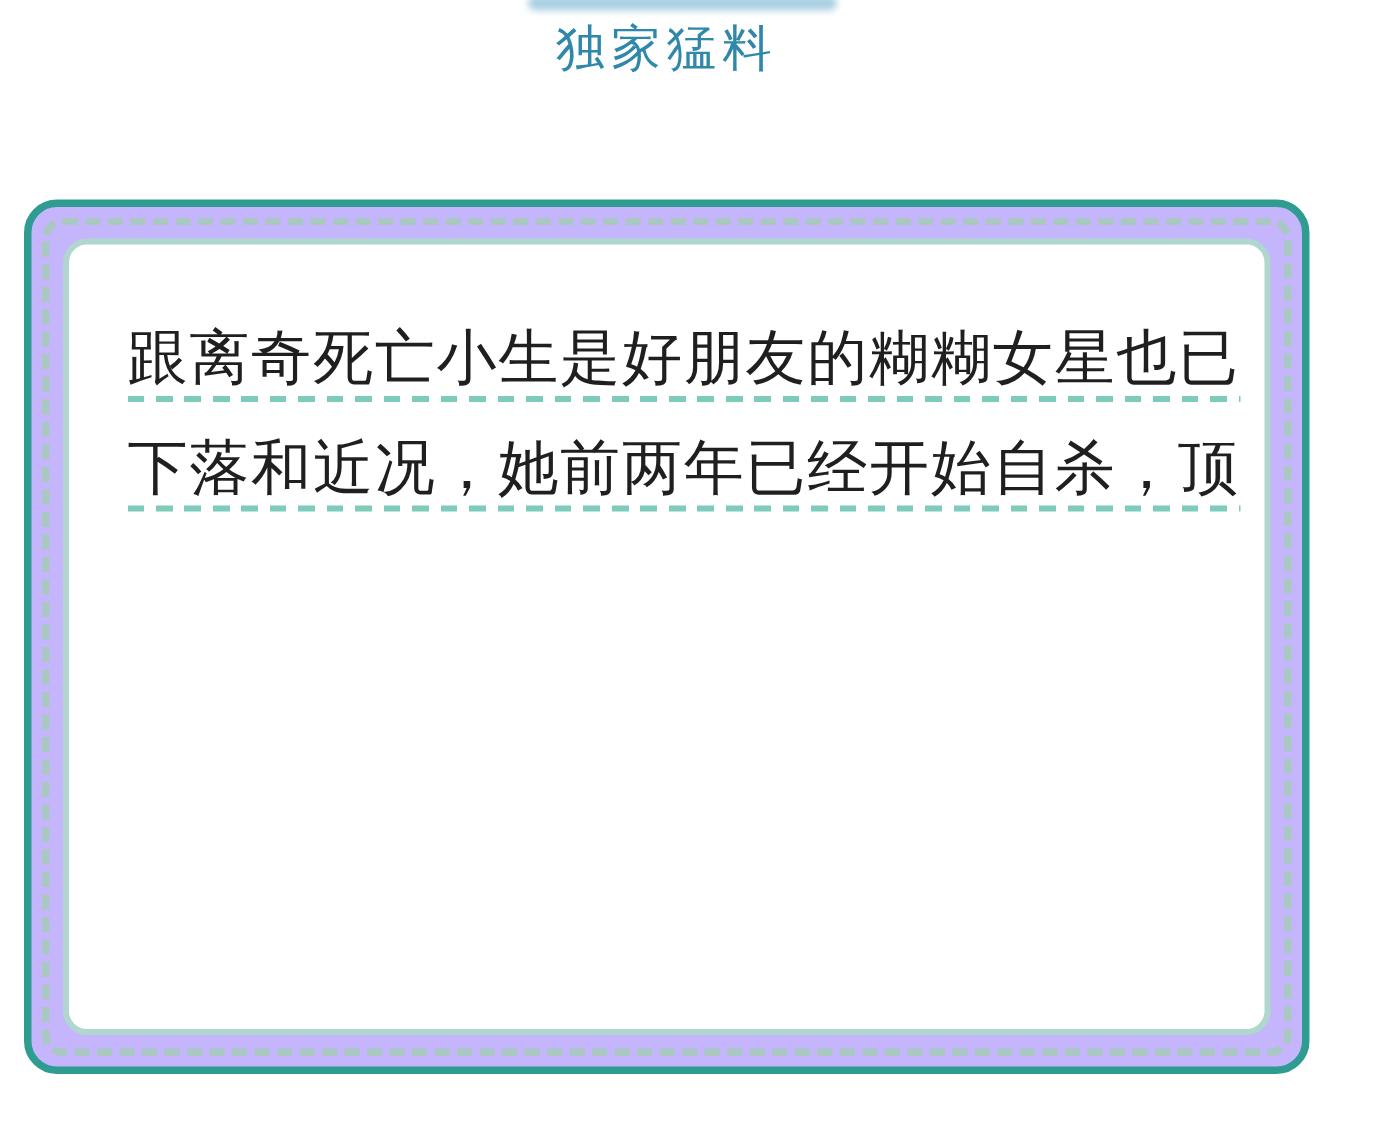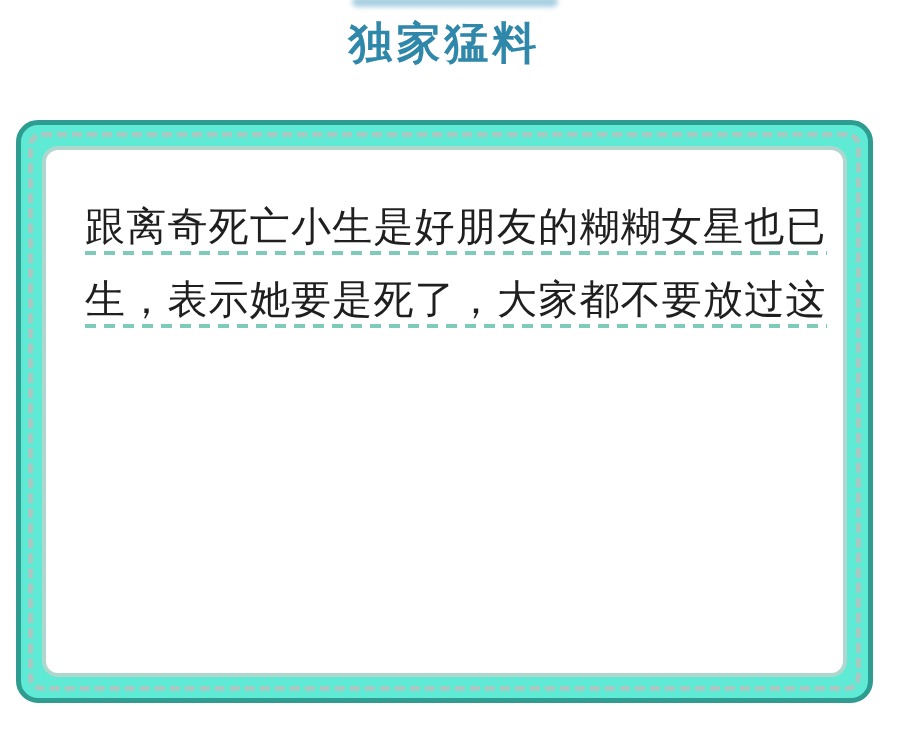--- a/index.html
+++ b/index.html
@@ -17,38 +17,38 @@
     left: 352px; top: -3px;
     width: 206px; height: 10px;
     background: #a9cfe2;
     border-radius: 5px;
     filter: blur(2.5px);
   }
 
   
   .page-title {
     position: absolute;
-    left: 16px; top: 21px;
+    left: 16px; top: 10px;
     width: 857px;
     text-align: center;
-    font-size: 44px;
+    font-size: 33px;
     line-height: 44px;
-    font-weight: bold;
+    font-weight: normal;
     letter-spacing: 4px;
     color: #2f87a9;
   }
 
   
   .card-outer {
     position: absolute;
-    left: 16px; top: 120px;
+    left: 16px; top: 133px;
     width: 857px; height: 583px;
     border: 5px solid #2f9c92;
     border-radius: 22px;
-    background: #5eead4;
+    background: #c4b5fd;
     padding: 7px;
   }
   .card-dashed {
     width: 100%; height: 100%;
     border: 5px dashed #a9c8c1;
     border-radius: 14px;
     padding: 9px;
   }
   .card-inner {
     width: 100%; height: 100%;
@@ -90,20 +90,20 @@
   <div class="page-title">独家猛料</div>
 
   <div class="card-outer">
     <div class="card-dashed">
       <div class="card-inner">
 
         <div class="body-line">
           <span class="line-text">跟离奇死亡小生是好朋友的糊糊女星也已</span>
         </div>
         <div class="body-line">
-          <span class="line-text">生，表示她要是死了，大家都不要放过这</span>
+          <span class="line-text">下落和近况，她前两年已经开始自杀，顶</span>
         </div>
 
       </div>
     </div>
   </div>
 
 </div>
 
 </body></html>

